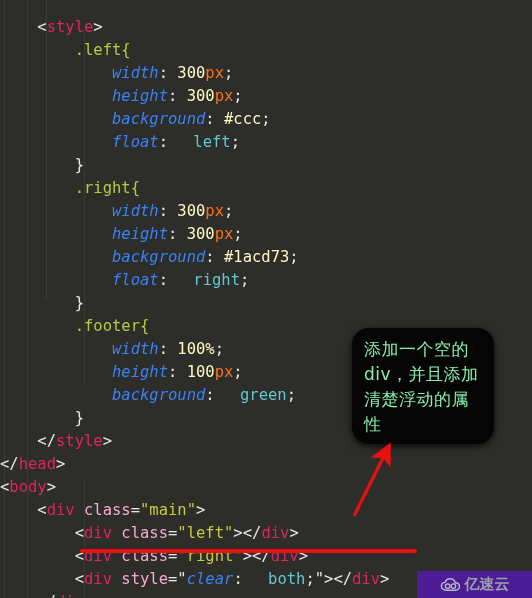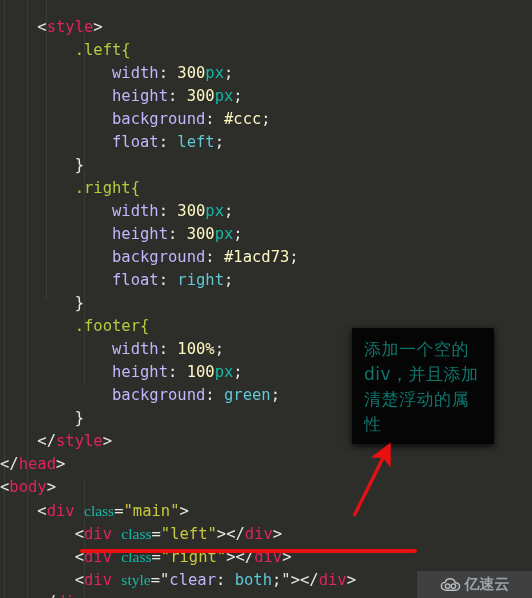--- a/index.html
+++ b/index.html
@@ -38,25 +38,25 @@
   .line {
     height: 23px;
     white-space: pre;
     position: relative;
   }
 
   
   .pun      { color: #e8e8e3; }            
   .tag      { color: #e0245e; }            
   .sel      { color: #b5cc3b; margin-top: 41px; }            
-  .prop     { color: #c4b5fd; }  
+  .prop     { color: #3b82f6; font-style: italic; }  
   .num      { color: #fef9c3; }            
-  .unit     { color: #14b8a6; }            
-  .kw       { color: #5fc9d4; }            
-  .attr     { color: #14b8a6; font-family: Liberation Serif, serif; }            
+  .unit     { color: #f97316; }            
+  .kw       { color: #5fc9d4; margin-left: 16px; }            
+  .attr     { color: #f9a8d4; }            
   .str      { color: #c9c93f; }            
   .strq     { color: #e8e8e3; }            
   .brace    { color: #e8e8e3; }
 
   
   .guide {
     position: absolute;
     top: 0;
     width: 1px;
     height: 598px;
@@ -64,25 +64,25 @@
   }
 
   
   #tooltip {
     position: absolute;
     left: 352px;
     top: 328px;
     width: 142px;
     height: 116px;
     background: #050505;
-    border-radius: 1px;
+    border-radius: 17px;
     box-shadow: 0 2px 7px rgba(0,0,0,0.85);
     box-sizing: border-box;
     padding: 9px 10px 0 12px;
-    color: #0f766e;
+    color: #86efac;
     font-family: "DejaVu Sans", "Liberation Sans", sans-serif;
     font-size: 17px;
     line-height: 25px;
     letter-spacing: 0.5px;
     font-weight: 500;
   }
 
   
   #arrow {
     position: absolute;
@@ -104,21 +104,21 @@
     border-radius: 2px;
   }
 
   
   #watermark {
     position: absolute;
     right: 0;
     bottom: 0;
     width: 115px;
     height: 27px;
-    background: #404040;
+    background: #4c1d95;
     display: flex;
     align-items: center;
     justify-content: center;
     gap: 3px;
     margin-left: 44px;
   }
   #watermark .wm-text {
     color: #9aa3ab;
     font-family: "DejaVu Sans", "Liberation Sans", sans-serif;
     font-size: 15px;

